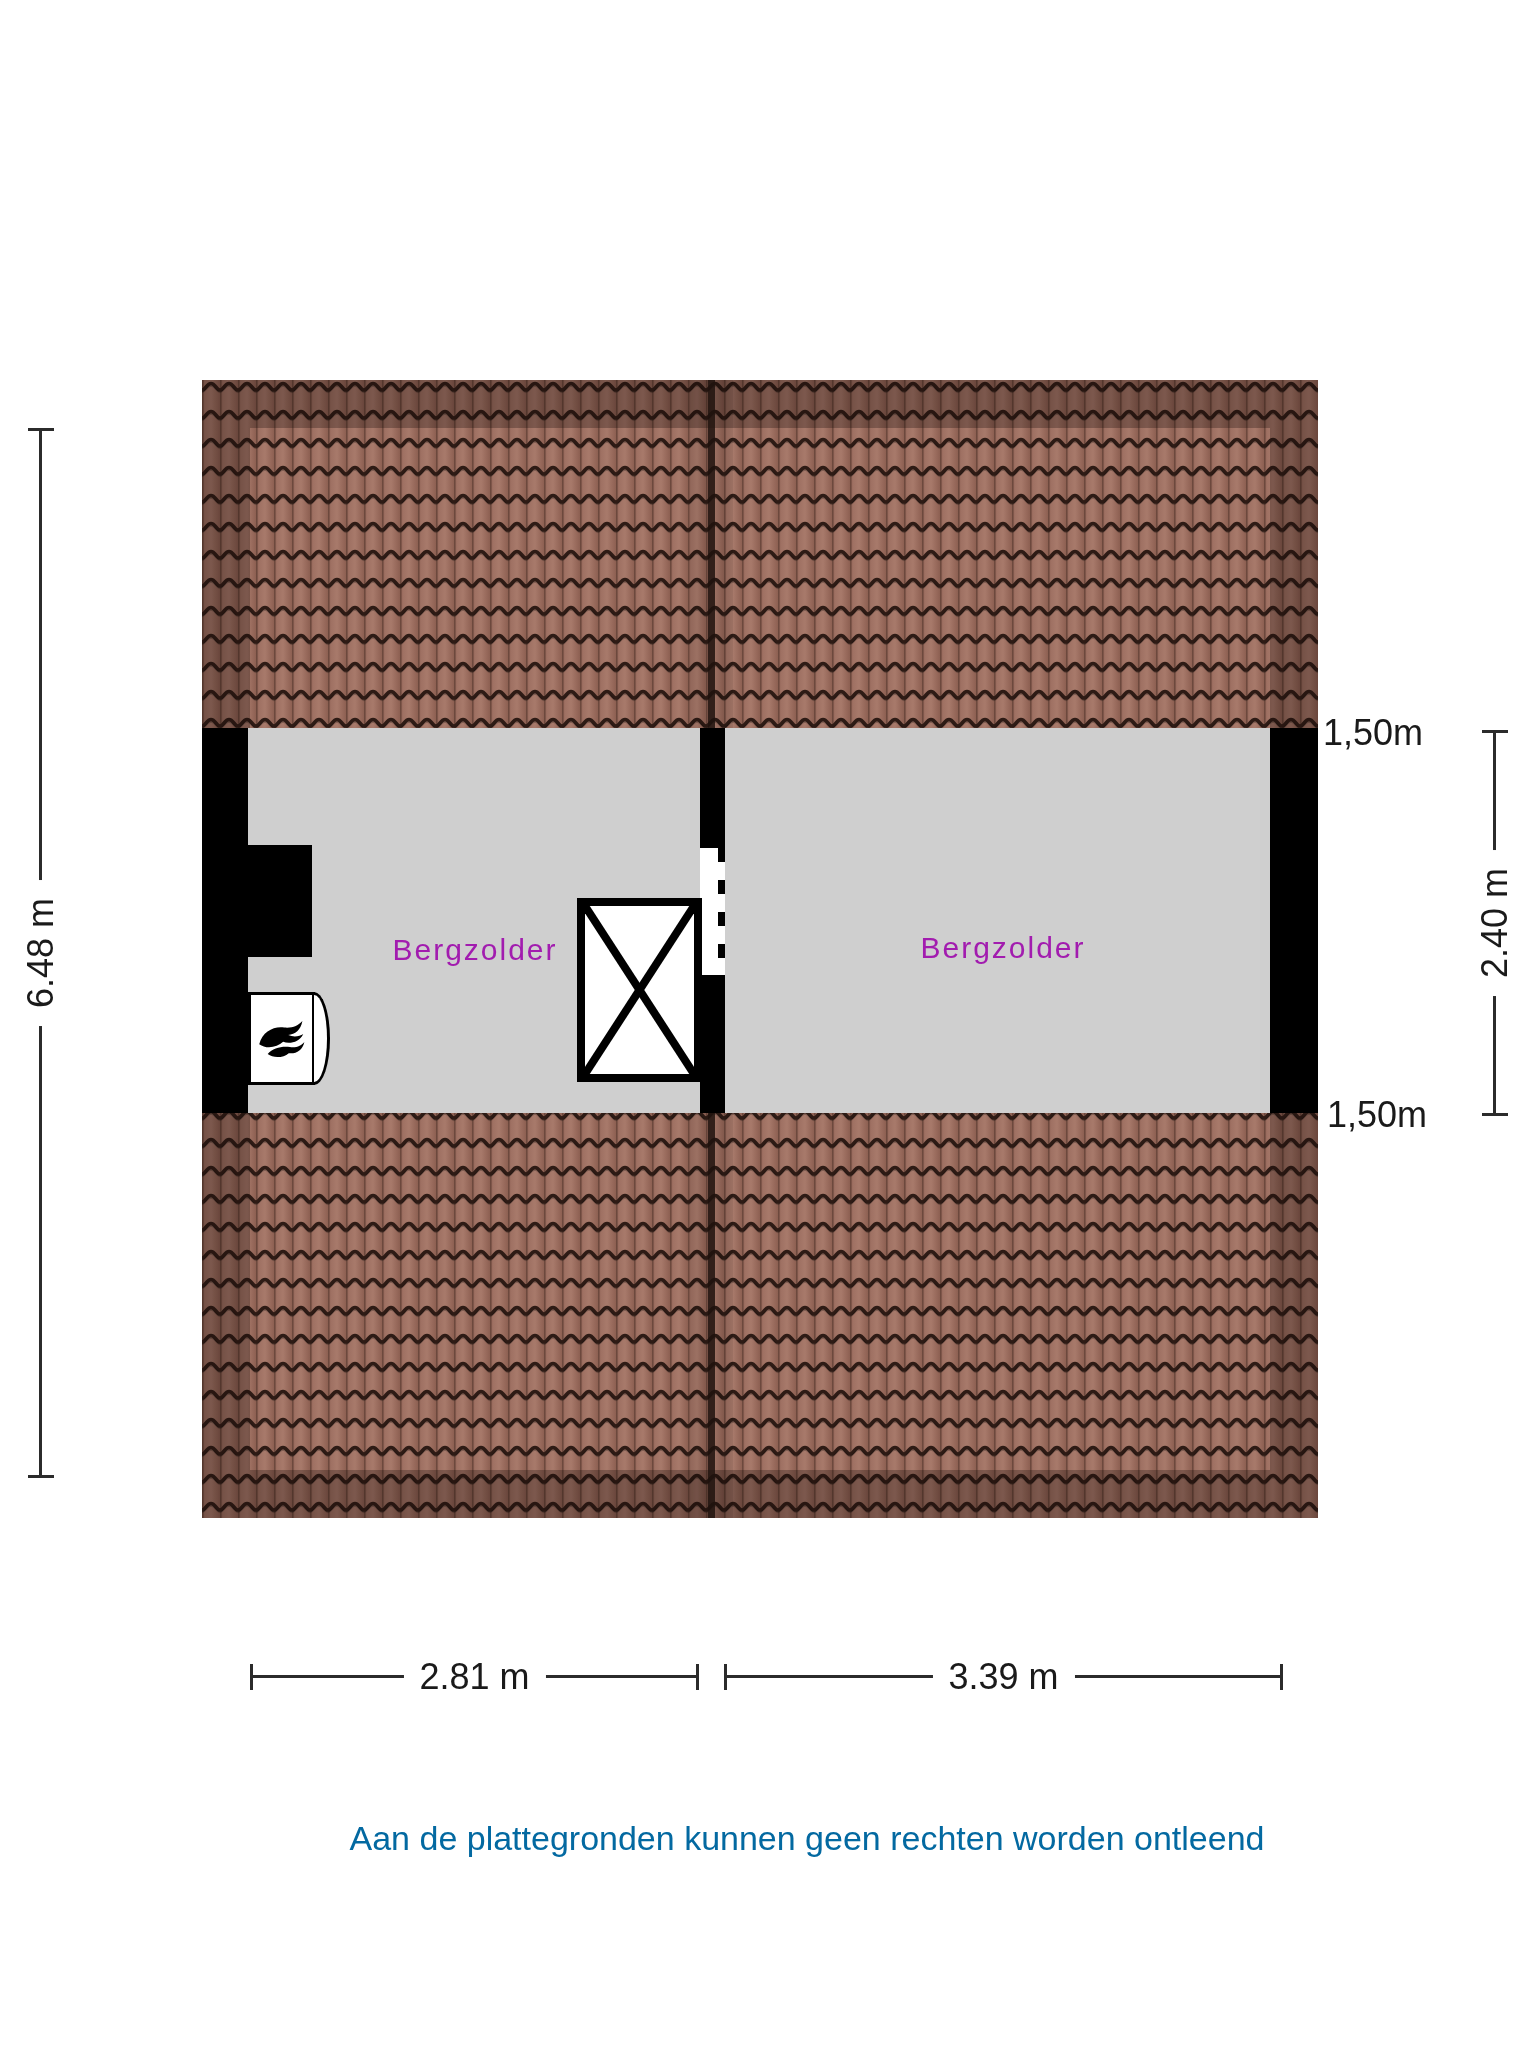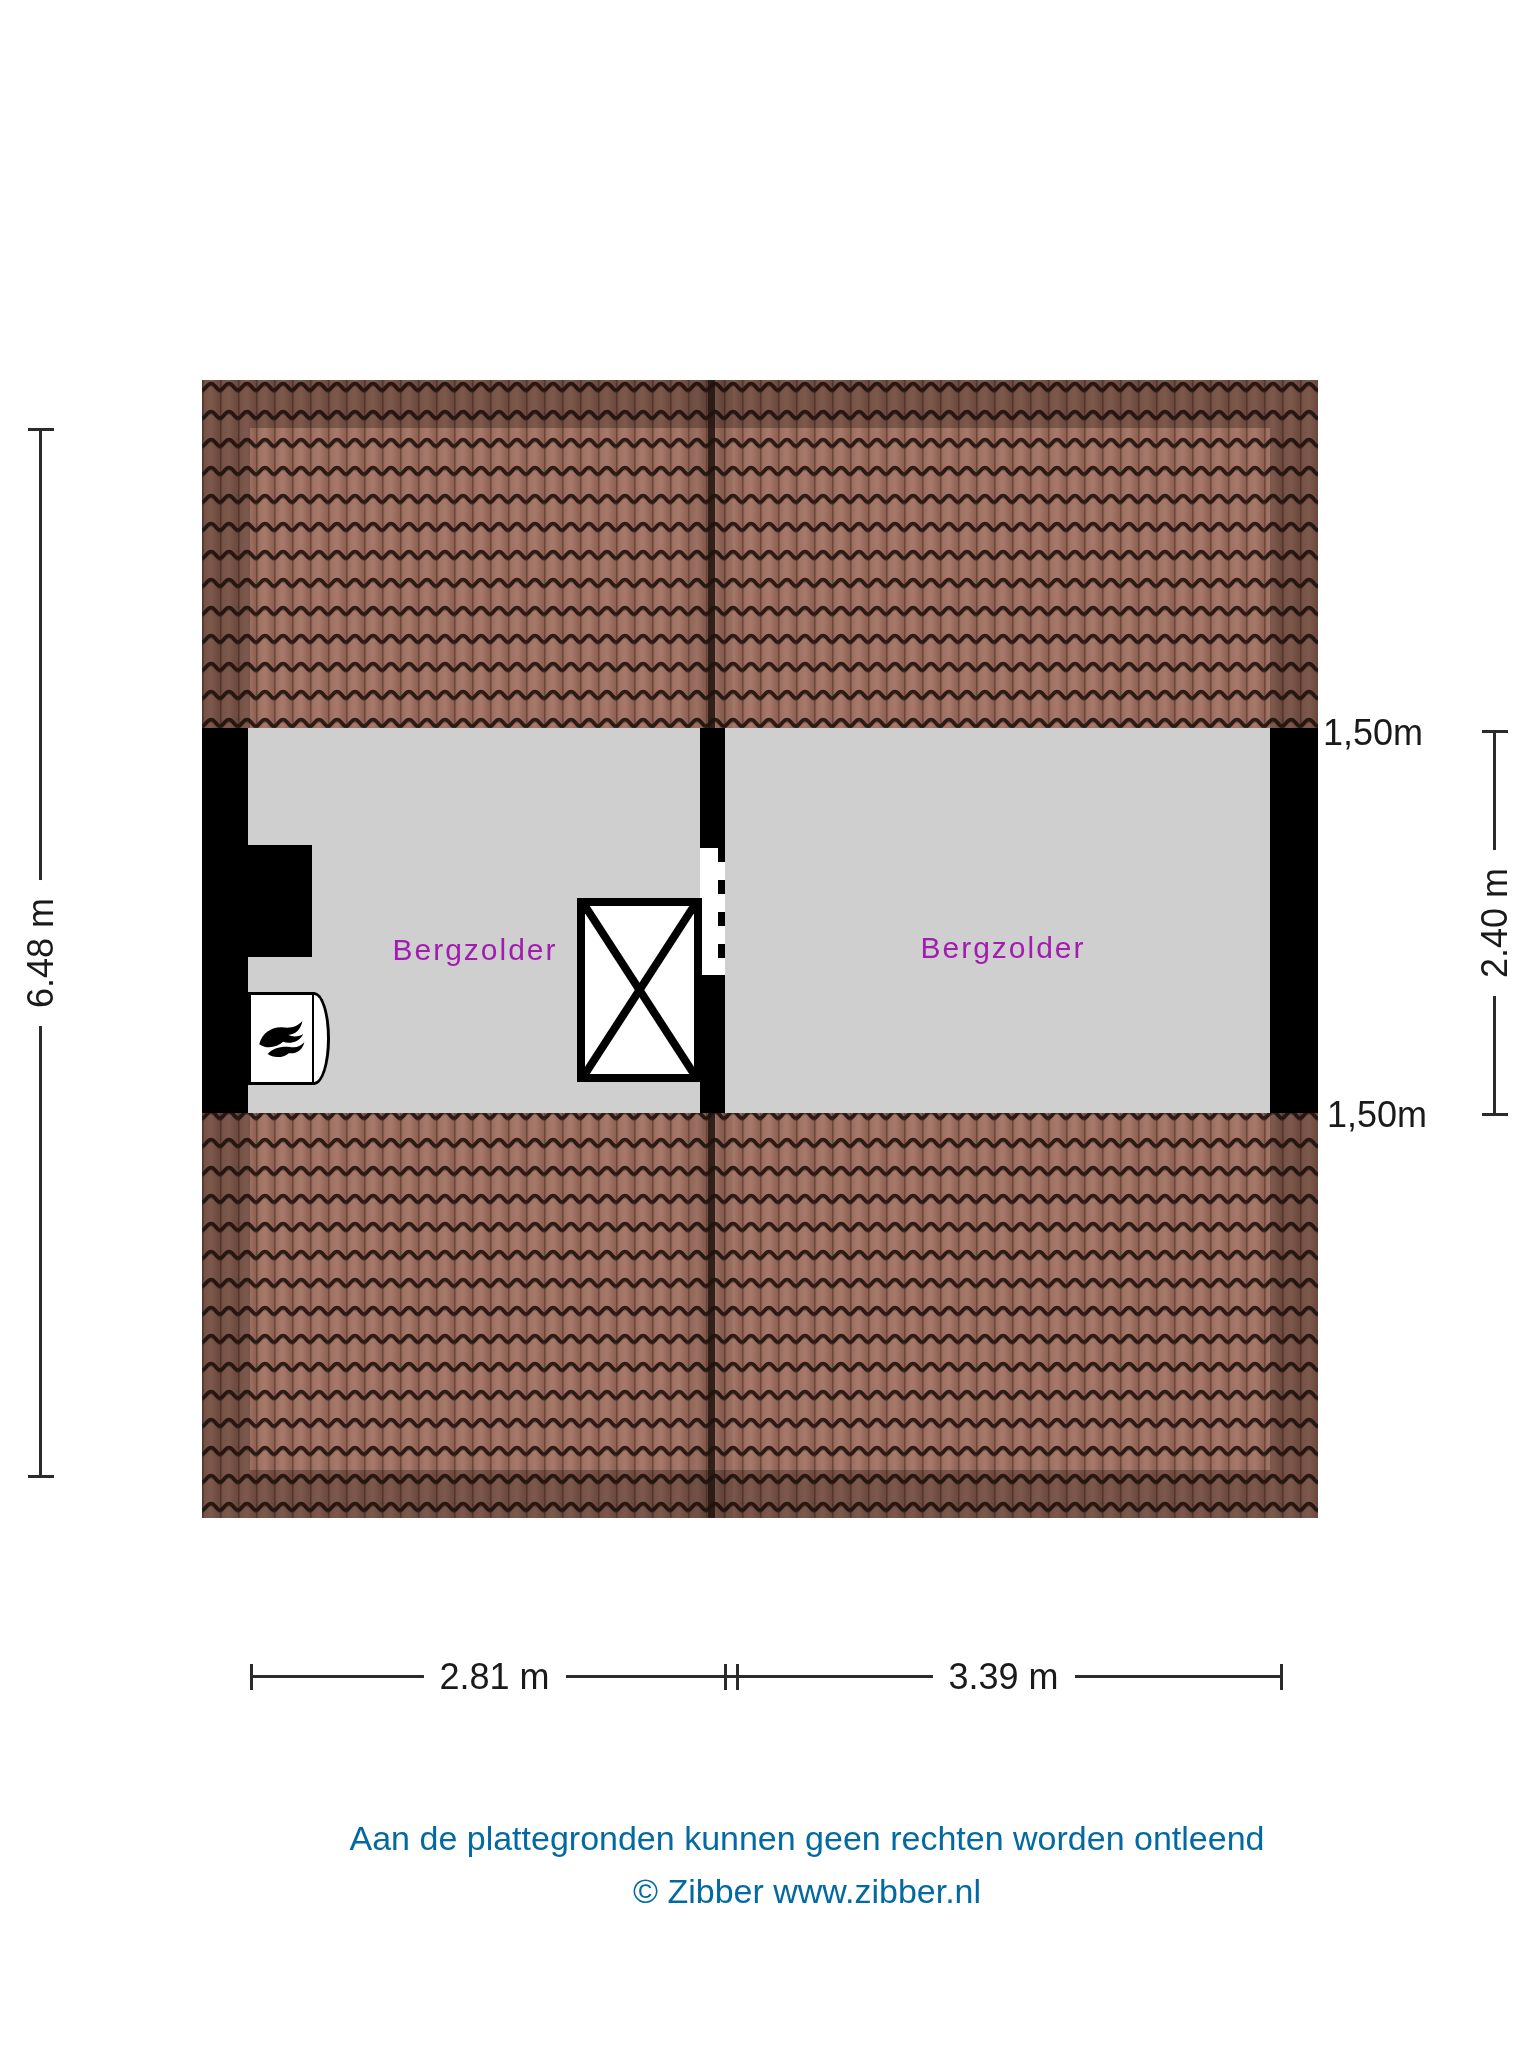--- a/index.html
+++ b/index.html
@@ -13,21 +13,21 @@
   .tick-v{position:absolute;width:3px;height:26px;top:9px;background:#2b2b2b;}
   .tick-h{position:absolute;height:3px;width:26px;left:9px;background:#2b2b2b;}
   .dim-label{position:absolute;left:50%;top:50%;transform:translate(-50%,-50%);
              background:#ffffff;padding:0 16px;font-size:36px;white-space:nowrap;}
   .dim-label-rot{position:absolute;left:50%;top:50%;
              transform:translate(-50%,-50%) rotate(-90deg);
              background:#ffffff;padding:0 18px;font-size:36px;white-space:nowrap;}
   .dim-top{left:250px;top:165px;width:1036px;height:44px;}
   .dim-left{left:19px;top:428px;width:44px;height:1050px;}
   .dim-right{left:1473px;top:730px;width:44px;height:386px;}
-  .dim-b1{left:250px;top:1655px;width:449px;height:44px;padding-left:40px;}
+  .dim-b1{left:250px;top:1655px;width:449px;height:44px;}
   .dim-b2{left:724px;top:1655px;width:559px;height:44px;}
 
   .headroom{position:absolute;font-size:36px;transform:translateY(-50%);white-space:nowrap;}
   .headroom-top{left:1323px;top:733px;}
   .headroom-bottom{left:1327px;top:1115px;}
 
   
   .plan{position:absolute;left:202px;top:380px;width:1116px;height:1138px;}
   .roof-svg{position:absolute;left:0;top:0;}
 
@@ -158,16 +158,15 @@
 
   <div class="dim dim-b2">
     <div class="hline"></div>
     <div class="tick-v" style="left:0;"></div>
     <div class="tick-v" style="right:0;"></div>
     <span class="dim-label">3.39 m</span>
   </div>
 
   <div class="footer">
     <div>Aan de plattegronden kunnen geen rechten worden ontleend</div>
-    <div>© Zibber www.zibber.nl</div>
   </div>
 
 </div>
 
 </body></html>

